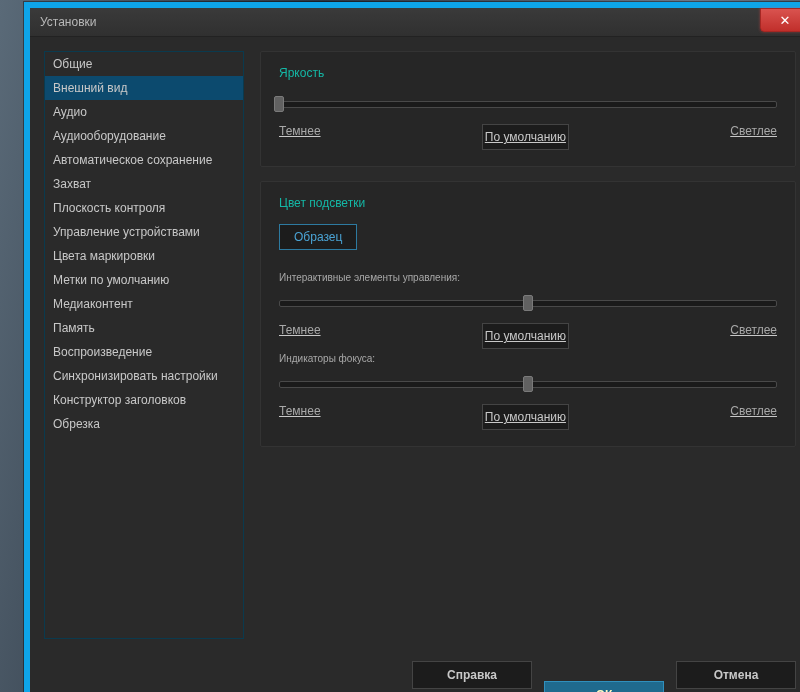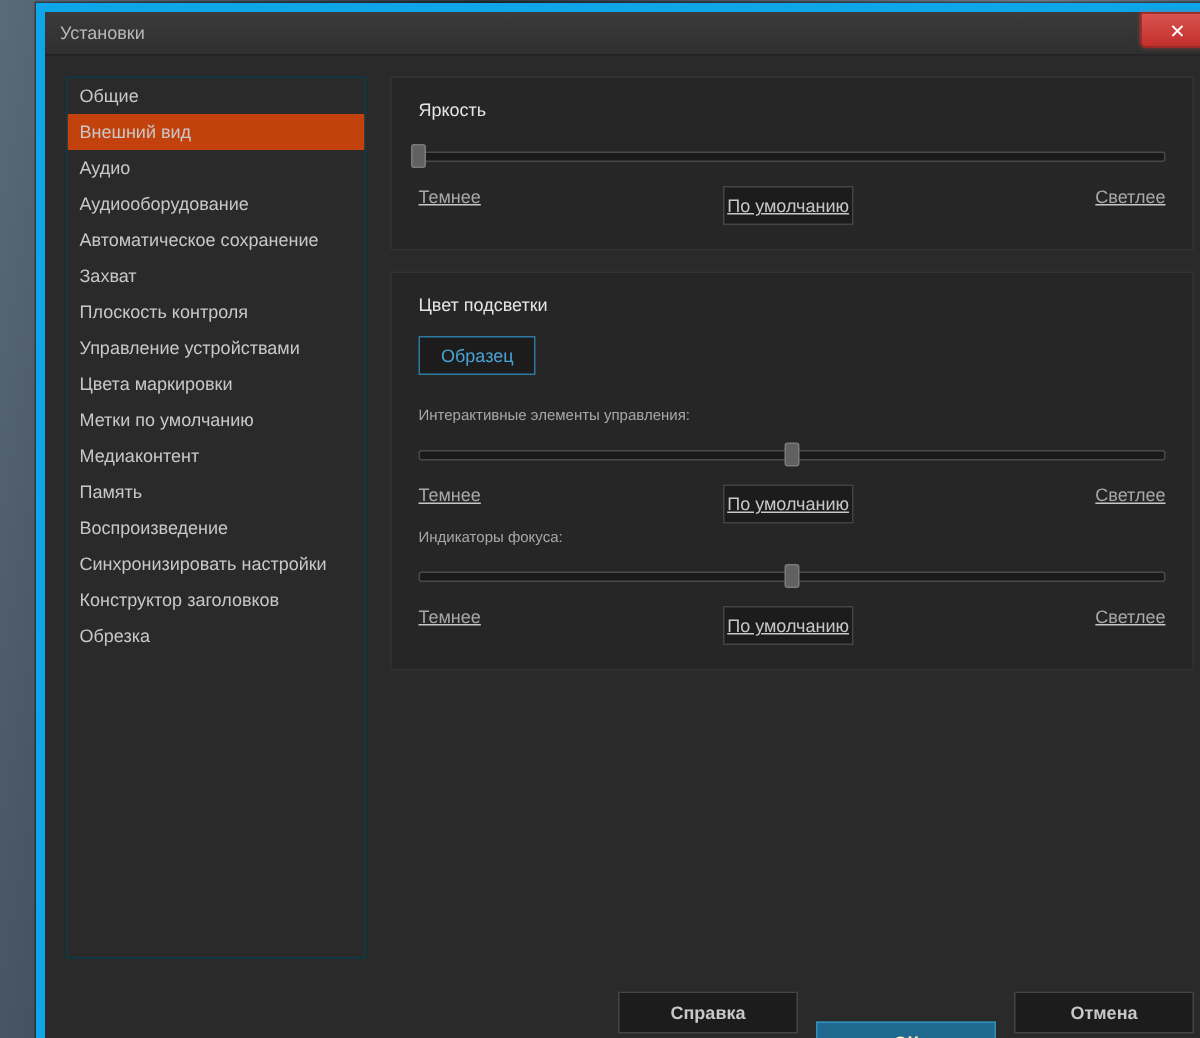--- a/index.html
+++ b/index.html
@@ -70,34 +70,34 @@
   background: #2a2a2a;
   overflow: hidden;
 }
 .sidebar-item {
   padding: 5px 8px;
   color: #c8c8c8;
   cursor: pointer;
   font-size: 12px;
 }
 .sidebar-item.active {
-  background: #c2410c;
+  background: #0c4a6e;
 }
 .content {
   flex: 1;
 }
 .group {
   background: #262626;
   border: 1px solid #333;
   border-radius: 2px;
   padding: 14px 18px 16px 18px;
   margin-bottom: 14px;
 }
 .group-title {
-  color: #e5e5e5;
+  color: #14b8a6;
   font-size: 12px;
   margin-bottom: 14px;
 }
 .subtitle {
   color: #a8a8a8;
   font-size: 10px;
   margin-bottom: 10px;
   margin-top: 6px;
 }
 .slider-wrap {

